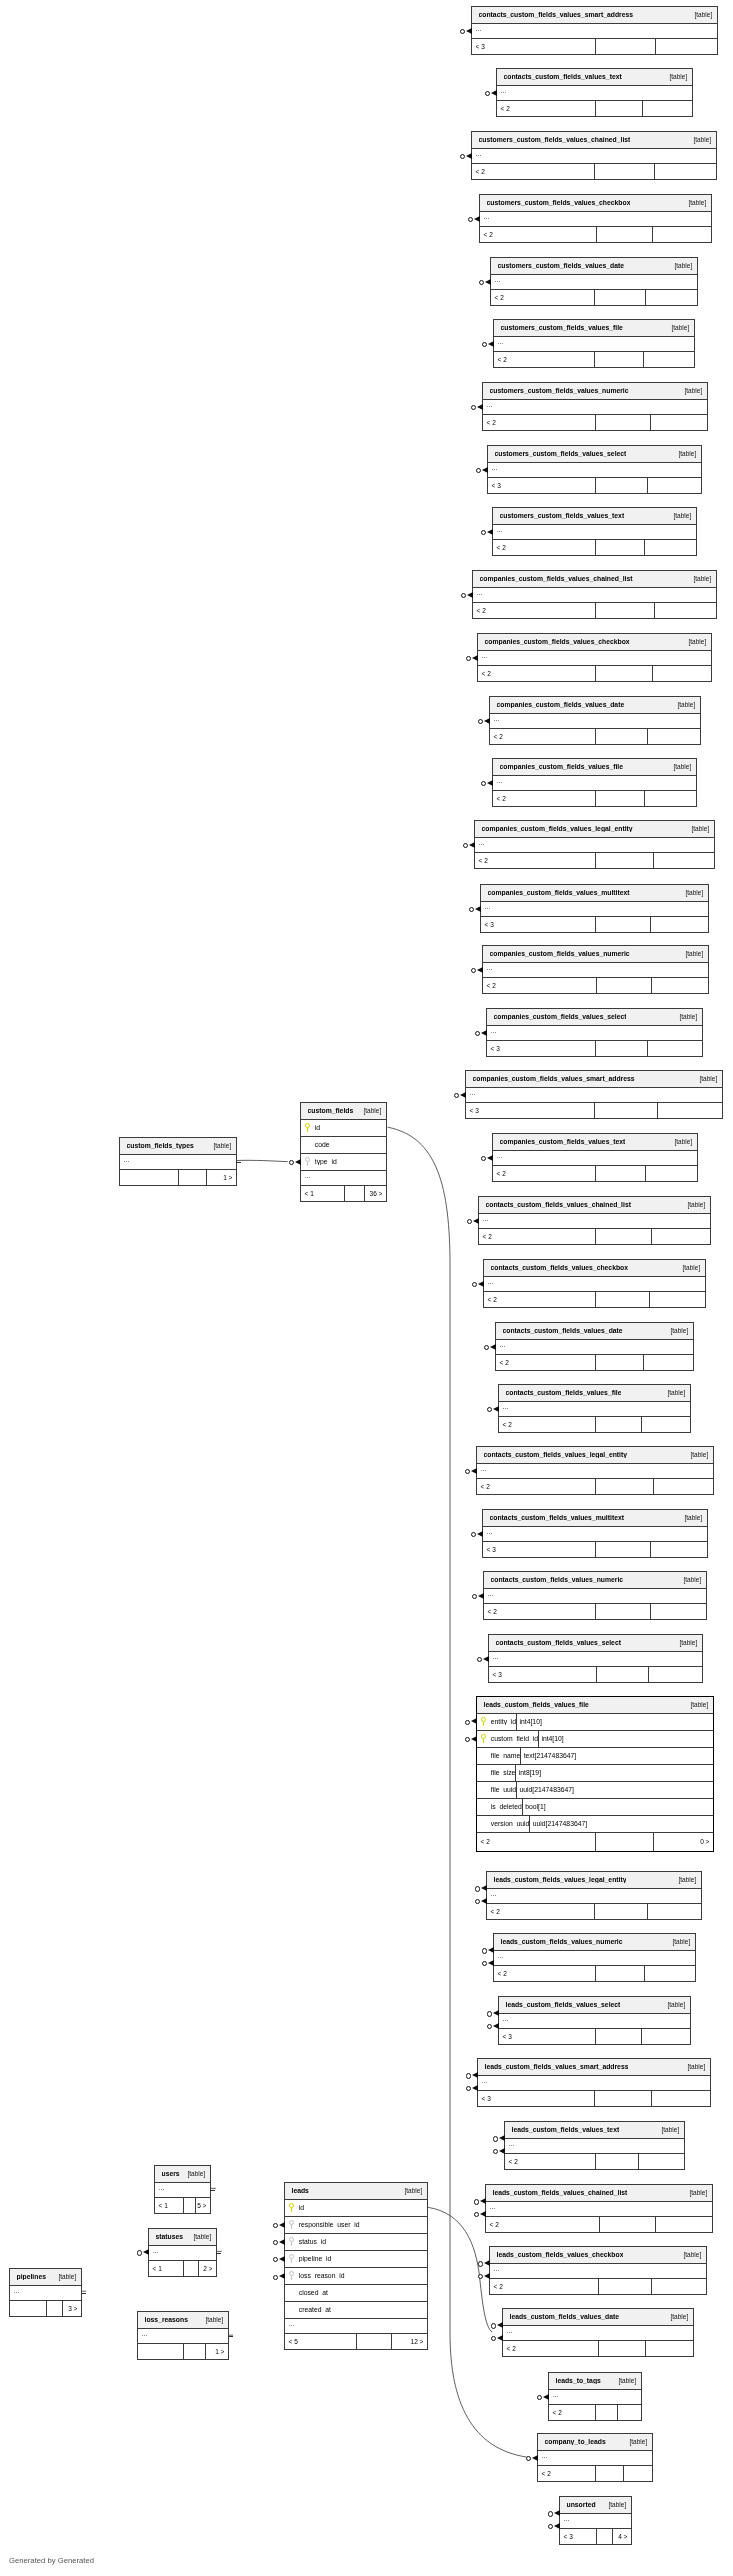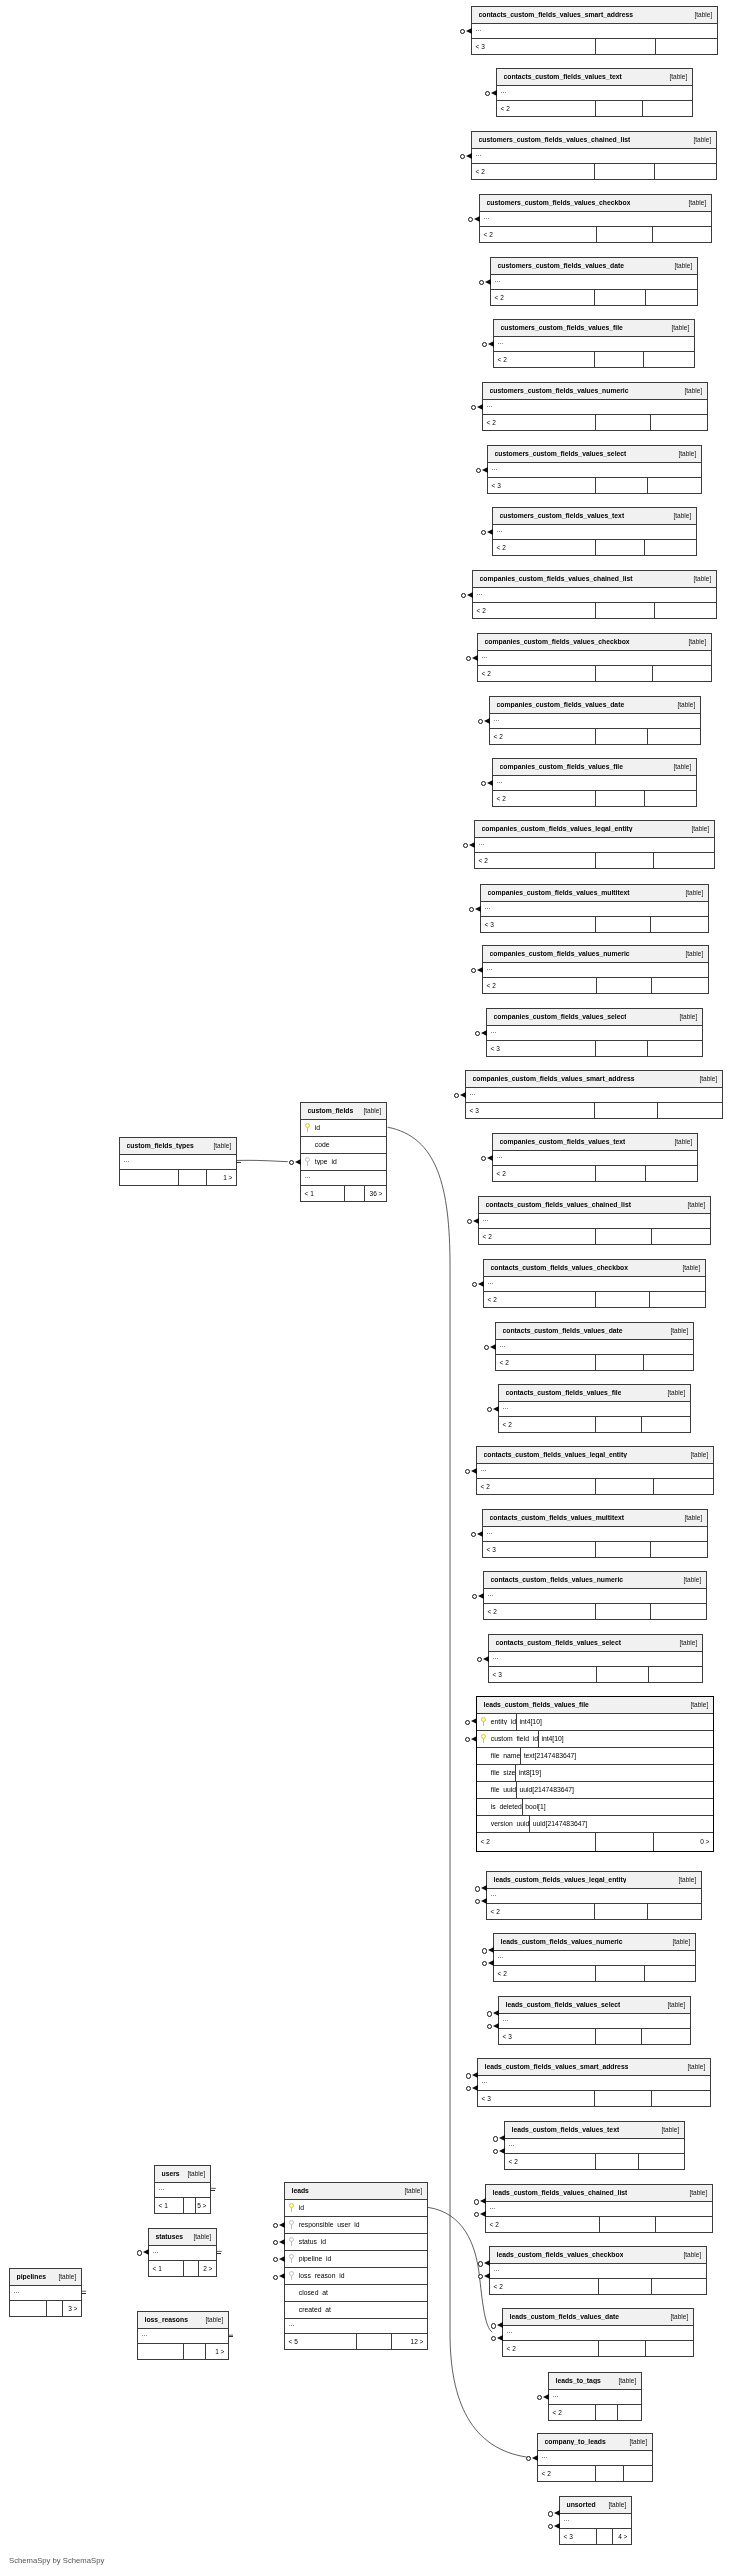--- a/index.html
+++ b/index.html
@@ -787,15 +787,15 @@
         <span class="garr" style="top: 39px;"></span>
         <span class="gcirc" style="top: 40px;"></span>
         <span class="garr" style="top: 56px;"></span>
         <span class="gcirc" style="top: 57px;"></span>
         <span class="garr" style="top: 73px;"></span>
         <span class="gcirc" style="top: 74px;"></span>
         <span class="garr" style="top: 90px;"></span>
         <span class="gcirc" style="top: 92px;"></span>
       </div>
     </div>
-  <div id="footer-credit">SchemaSpy by SchemaSpy</div>
+  <div id="footer-credit">Generated by Generated</div>
 </div>
 
 
 </body></html>

